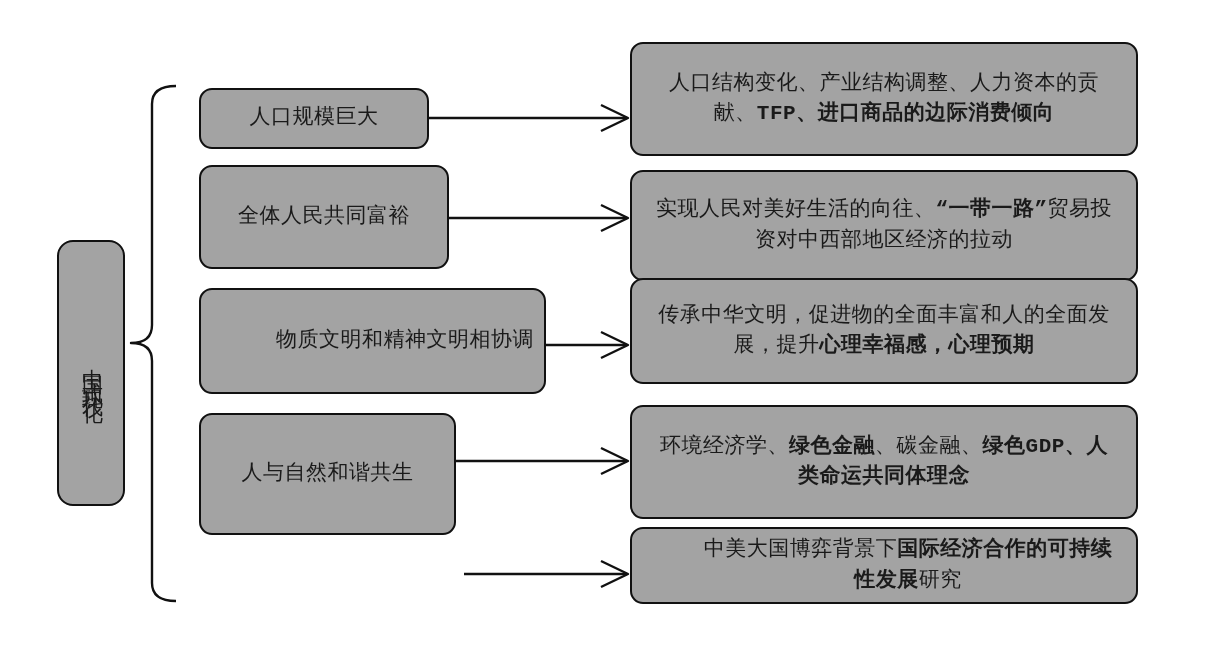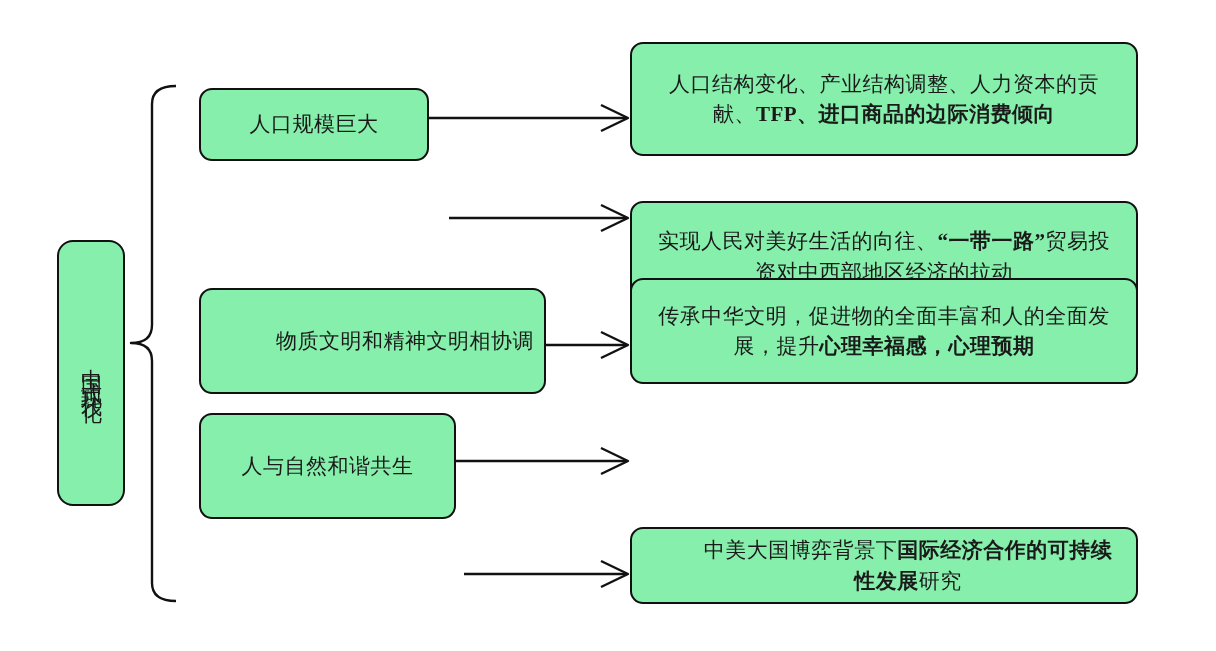--- a/index.html
+++ b/index.html
@@ -20,28 +20,29 @@
     inset: 0;
     width: 1216px;
     height: 651px;
   }
   
   .node {
     position: absolute;
     box-sizing: border-box;
     border: 2.6px solid #111111;
     border-radius: 13px;
-    background: #86efac;
+    background: #a3a3a3;
     display: flex;
     align-items: center;
     justify-content: center;
     text-align: center;
     line-height: 1.45;
     letter-spacing: 0.5px;
     z-index: 3;
+    font-family: Liberation Mono, monospace;
   }
   .node .txt {
     display: block;
     width: 100%;
     padding: 0 10px;
     box-sizing: border-box;
   }
   
   #root-node {
     left: 57px;
@@ -54,30 +55,30 @@
   #root-node .vtxt {
     writing-mode: vertical-rl;
     text-orientation: upright;
     letter-spacing: 7px;
     line-height: 1;
     font-size: 21px;
     display: block;
   }
   
   .mid { font-size: 21px; }
-  #mid-0 { left:199px; top:88px;  width:230px; height:73px;text-align:center;  }
+  #mid-0 { left:199px; top:88px;  width:230px; height:61px;text-align:center;  }
   #mid-1 { left:199px; top:165px; width:250px; height:104px; }
   #mid-2 { left:199px; top:288px; width:347px; height:106px;text-align:right; }
-  #mid-3 { left:199px; top:413px; width:257px; height:106px; }
+  #mid-3 { left:199px; top:413px; width:257px; height:122px; }
   #mid-4 { left:199px; top:541px; width:265px; height:63px;  }
 
   
   .right { font-size: 21px; }
   #right-0 { left:630px; top:42px;  width:508px; height:114px; }
-  #right-1 { left:630px; top:170px; width:508px; height:111px;margin-top:31px; }
+  #right-1 { left:630px; top:170px; width:508px; height:111px; }
   #right-2 { left:630px; top:278px; width:508px; height:106px; }
   #right-3 { left:630px; top:405px; width:508px; height:114px; }
   #right-4 { left:630px; top:527px; width:508px; height:77px;padding-left:48px; }
 
   .right .txt { padding: 0 18px; }
   b.em { font-weight: bold; }
 
   
   #wires {
     position: absolute;
@@ -130,20 +131,23 @@
     </g>
   </svg>
 
   <div class="node" id="root-node">
     <span class="vtxt">中国式现代化</span>
   </div>
 
   <div class="node mid" id="mid-0">
     <span class="txt">人口规模巨大</span>
   </div>
+  <div class="node mid" id="mid-1">
+    <span class="txt">全体人民共同富裕</span>
+  </div>
   <div class="node mid" id="mid-2">
     <span class="txt">物质文明和精神文明相协调</span>
   </div>
   <div class="node mid" id="mid-3">
     <span class="txt">人与自然和谐共生</span>
   </div>
 
   <div class="node right" id="right-0">
     <span class="txt">
       <span>人口结构变化、产业结构调整、人力资本的贡献、</span><b class="em">TFP、进口商品的边际消费倾向</b><span></span><b class="em"></b><span></span>
@@ -155,20 +159,25 @@
       <span>实现人民对美好生活的向往、</span><b class="em">“一带一路”</b><span>贸易投资对中西部地区经济的拉动</span><b class="em"></b><span></span>
     </span>
   </div>
 
   <div class="node right" id="right-2">
     <span class="txt">
       <span>传承中华文明，促进物的全面丰富和人的全面发展，提升</span><b class="em">心理幸福感，心理预期</b><span></span><b class="em"></b><span></span>
     </span>
   </div>
 
+  <div class="node right" id="right-3">
+    <span class="txt">
+      <span>环境经济学、</span><b class="em">绿色金融</b><span>、碳金融、</span><b class="em">绿色GDP、人类命运共同体理念</b><span></span>
+    </span>
+  </div>
 
   <div class="node right" id="right-4">
     <span class="txt">
       <span>中美大国博弈背景下</span><b class="em">国际经济合作的可持续性发展</b><span>研究</span><b class="em"></b><span></span>
     </span>
   </div>
 
 </div>
 
 </body></html>

